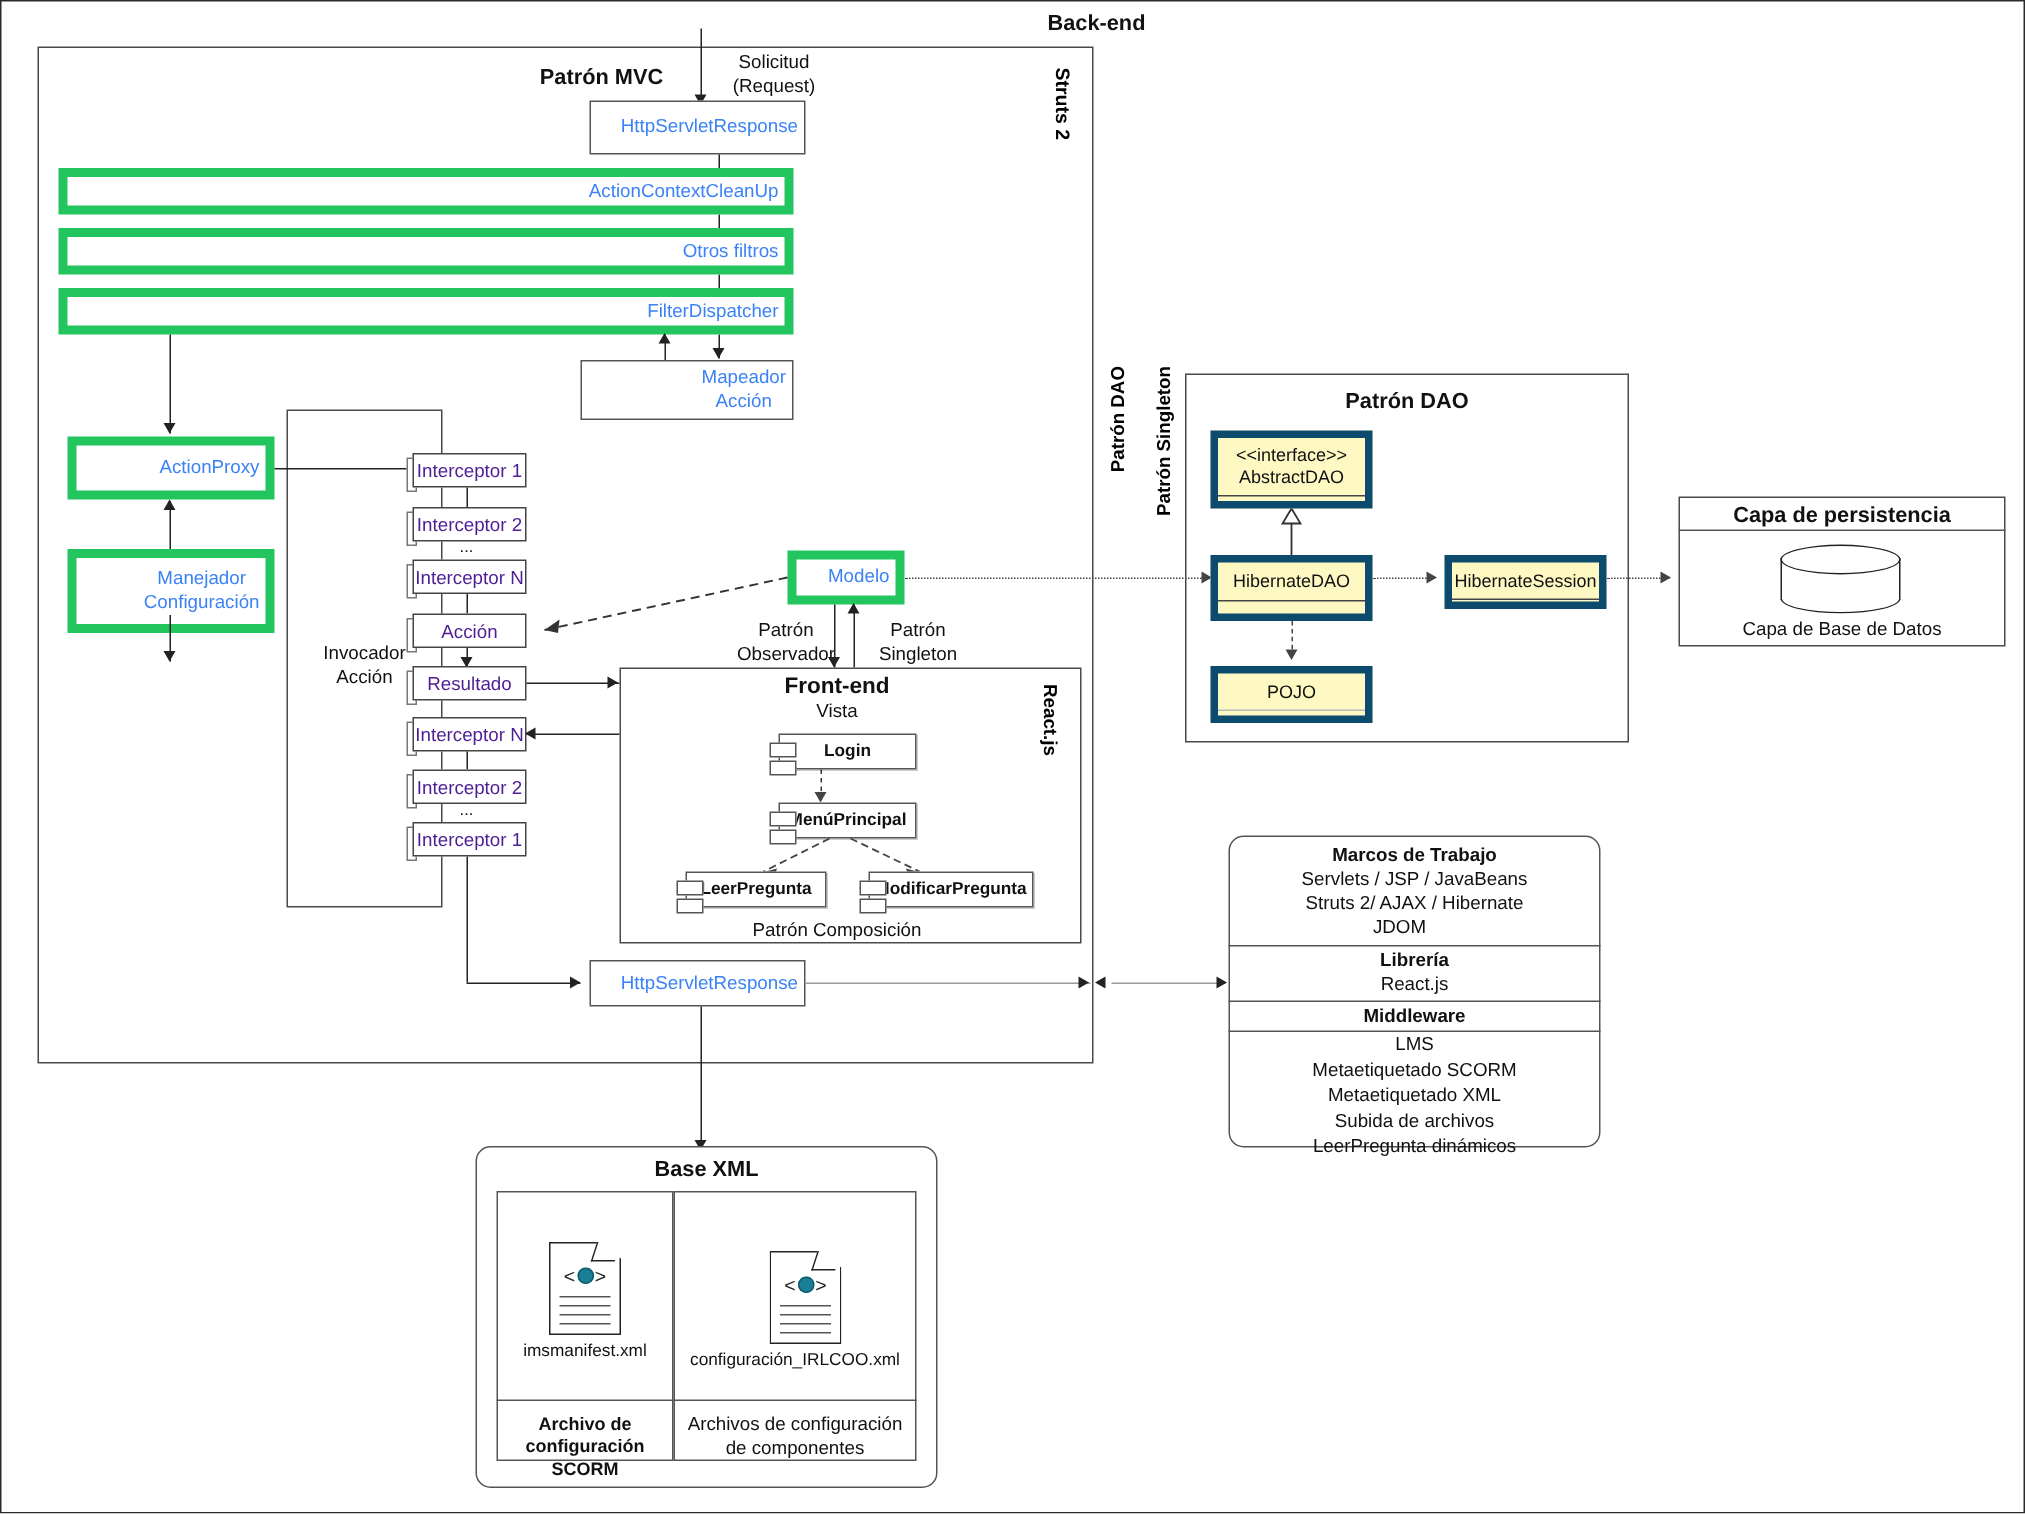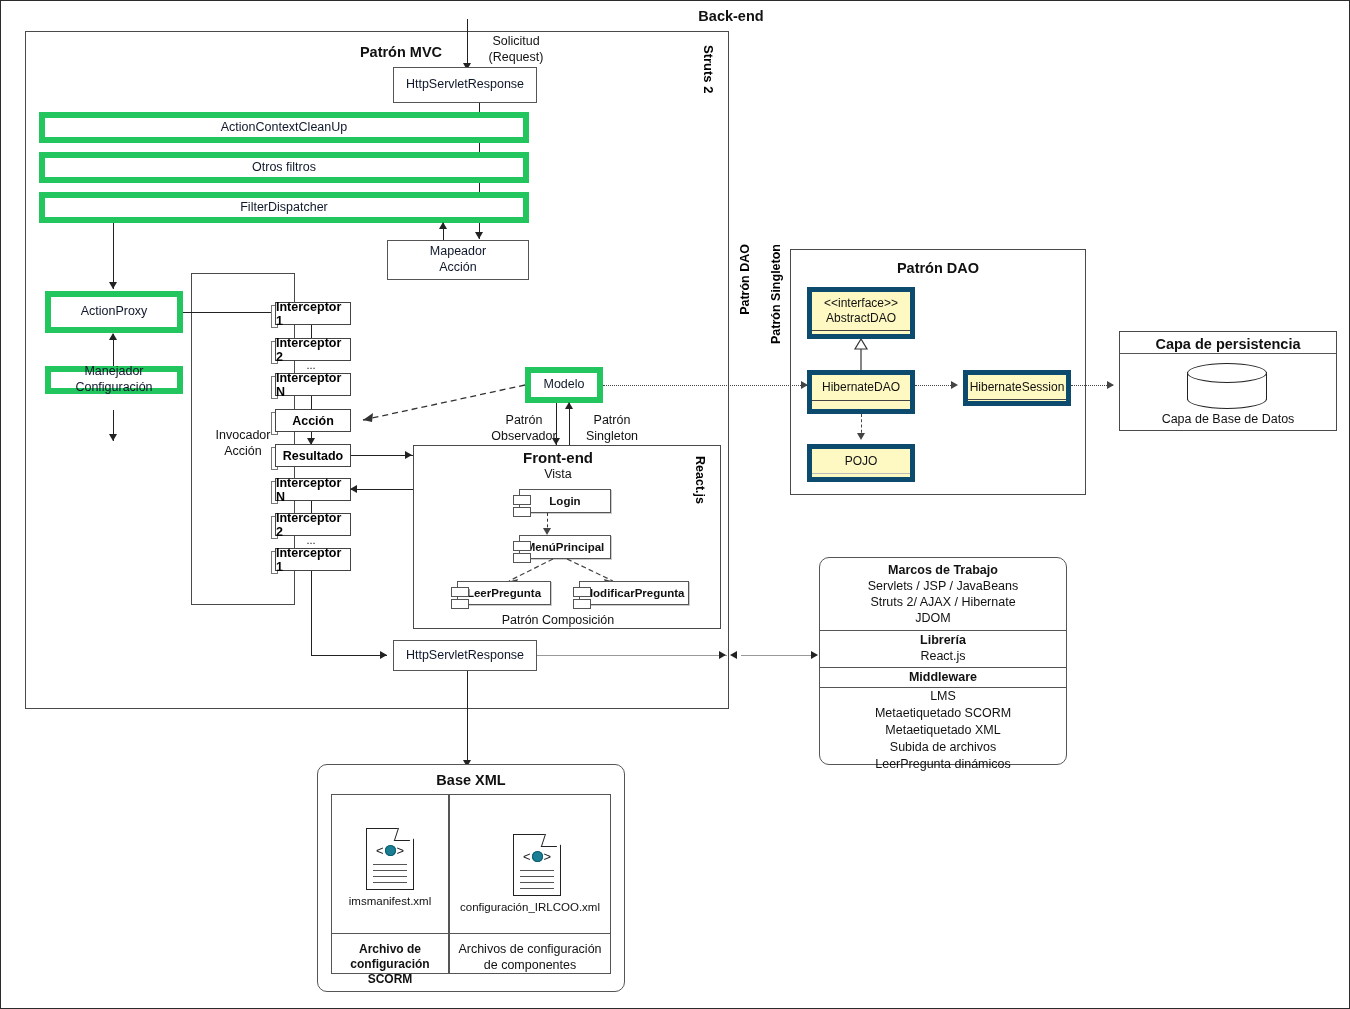--- a/index.html
+++ b/index.html
@@ -1,22 +1,22 @@
 <!DOCTYPE html>
 <html><head>
 <meta charset="utf-8">
 <style>
   html,body{margin:0;padding:0;background:#fff;}
   body{font-family:"Liberation Sans",sans-serif;}
   #canvas{position:relative;width:1350px;height:1009px;background:#fff;
           border:1px solid #2b2b2b;box-sizing:border-box;overflow:hidden;}
 
   .box{position:absolute;box-sizing:border-box;border:1px solid #555;background:#fff;
-       display:flex;align-items:center;justify-content:center;text-align:center;
-       font-size:12.5px;color:#0f172a;line-height:1.25;padding:2px 4px;}
+       display:flex;align-items:center;justify-content:flex-end;text-align:center;
+       font-size:12.5px;color:#3b82f6;line-height:1.25;padding:2px 4px;}
   .plain{border:6px solid #22c55e;}
   .container{position:absolute;box-sizing:border-box;border:1px solid #4a4a4a;background:transparent;}
   .lbl{position:absolute;font-size:12.5px;color:#111;line-height:1.25;text-align:center;white-space:pre;}
   .bold{font-weight:bold;}
   .title{font-weight:bold;font-size:14.5px;}
   .vert-cw{position:absolute;writing-mode:vertical-rl;transform:rotate(0deg);
            font-weight:bold;font-size:13px;white-space:nowrap;}
   .vert-ccw{position:absolute;writing-mode:vertical-rl;transform:rotate(180deg);
             font-weight:bold;font-size:13px;white-space:nowrap;}
 
@@ -32,21 +32,21 @@
   .ar-u{border-left:4.5px solid transparent;border-right:4.5px solid transparent;border-bottom:7px solid #222;}
   .ar-r{border-top:4.5px solid transparent;border-bottom:4.5px solid transparent;border-left:7px solid #222;}
   .ar-l{border-top:4.5px solid transparent;border-bottom:4.5px solid transparent;border-right:7px solid #222;}
   .tri-wrap{position:absolute;}
   .tri-wrap svg{display:block;}
 
   
   .stack{position:absolute;box-sizing:border-box;}
   .stack .lside{position:absolute;left:0;top:3px;width:5px;bottom:-3px;border:1px solid #777;background:#fff;}
   .stack .face{position:absolute;left:4px;top:0;right:0;bottom:0;border:1px solid #444;background:#fff;
-               display:flex;align-items:center;justify-content:center;font-size:12.5px;color:#000000;font-weight:bold;}
+               display:flex;align-items:center;justify-content:center;font-size:12.5px;color:#4c1d95;}
 
   
   .comp{position:absolute;box-sizing:border-box;border:1px solid #555;background:#fff;
         display:flex;align-items:center;justify-content:center;font-size:11.5px;font-weight:bold;color:#111;
         box-shadow:1px 1px 0 #ccc;}
   .comp .tabs{position:absolute;left:-7px;top:5px;width:16px;height:22px;}
   .comp .tabs i{position:absolute;left:0;width:16px;height:8px;border:1px solid #555;background:#fff;display:block;}
   .comp .tabs i.t1{top:0;}
   .comp .tabs i.t2{top:12px;}
 
@@ -122,21 +122,21 @@
 
   <div class="box" style="left:386px;top:239px;width:142px;height:40px;">
     <span style="white-space:pre-line;">Mapeador
 Acción</span>
   </div>
 
 
   <div class="box plain" style="left:44px;top:290px;width:138px;height:42px;">
     <span>ActionProxy</span>
   </div>
-  <div class="box plain" style="left:44px;top:365px;width:138px;height:28px;">
+  <div class="box plain" style="left:44px;top:365px;width:138px;height:56px;">
     <span style="white-space:pre-line;">Manejador
 Configuración</span>
   </div>
 
   <div class="v" style="left:112px;top:333px;height:32px;"></div>
   <div class="ar ar-u" style="left:108px;top:332px;"></div>
 
   <div class="v" style="left:112px;top:409px;height:31px;"></div>
   <div class="ar ar-d" style="left:108px;top:433px;"></div>
 

